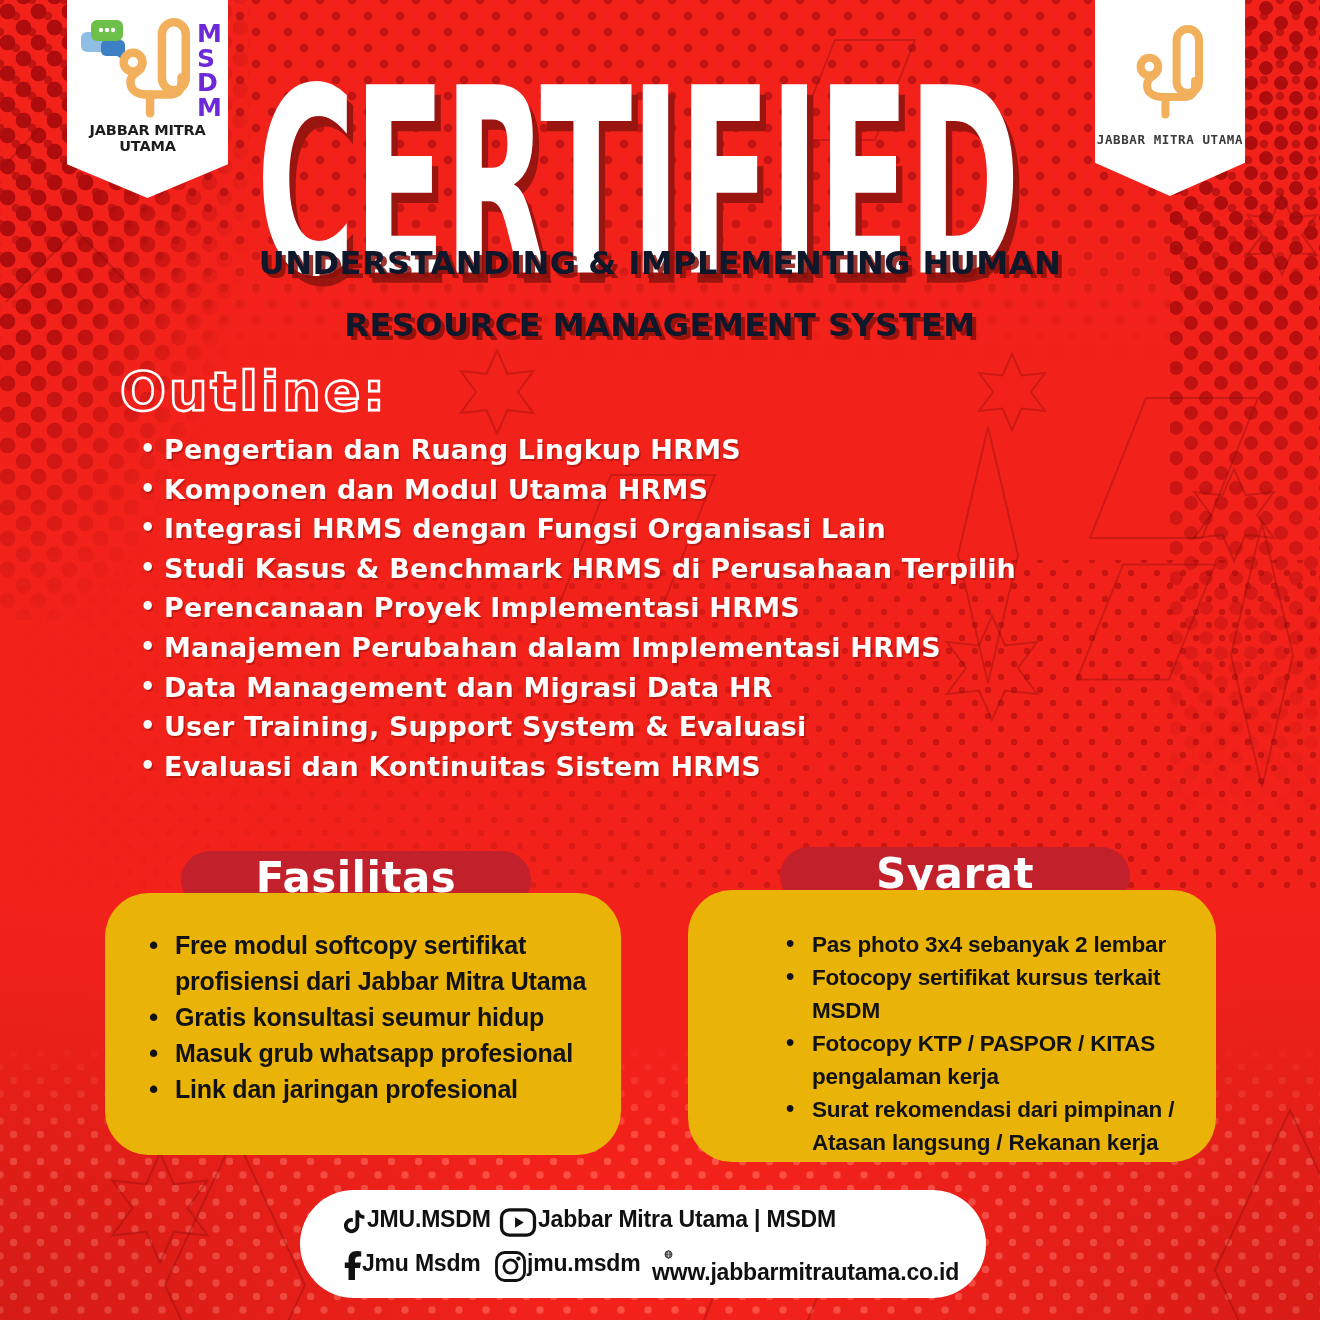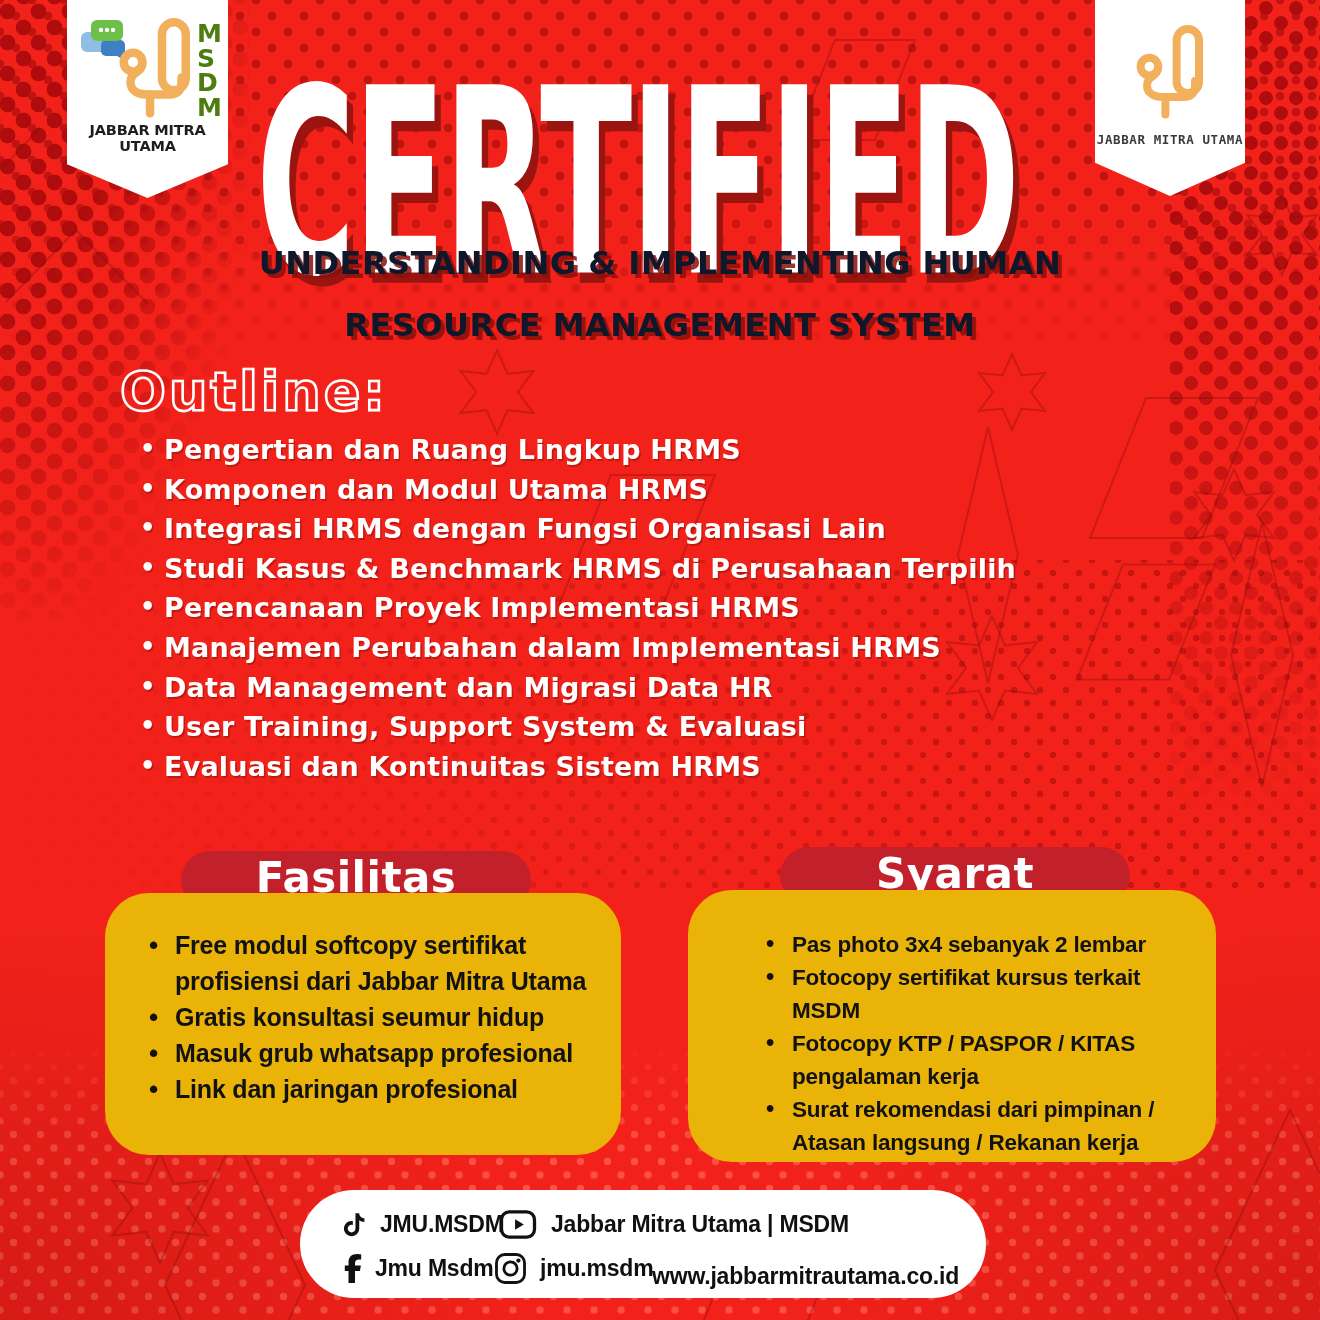--- a/index.html
+++ b/index.html
@@ -61,21 +61,21 @@
   .shapes{position:absolute;inset:0;pointer-events:none;}
 
   
   .banner{position:absolute;top:0;background:#fff;
     clip-path:polygon(0 0,100% 0,100% 83%,50% 100%,0 83%);}
   .banner-left{left:67px;width:161px;height:198px;}
   .banner-right{left:1095px;width:150px;height:196px;}
   .logo-svg{position:absolute;}
   .msdm-stack{position:absolute;left:130px;top:22px;width:1ch;
     font-size:25px;font-weight:bold;line-height:.98;word-break:break-all;
-    color:#4d7c0f;letter-spacing:0;}
+    color:#6d28d9;letter-spacing:0;}
   .company-name{position:absolute;left:0;right:0;text-align:center;
     font-weight:bold;color:#1d1d1d;}
   .banner-left .company-name{top:122px;font-size:14.5px;letter-spacing:-0.2px;}
   .banner-right .company-name{top:132px;font-size:12.5px;letter-spacing:.6px;
     font-family:"DejaVu Sans Mono",monospace;color:#3a3a3a;}
 
   
   .title{position:absolute;top:54px;left:0;right:46px;text-align:center;z-index:1;}
   .title-text{display:inline-block;color:#fff;font-weight:bold;font-size:150px;line-height:1;
     letter-spacing:-2px;transform:scale(.9,1.72);transform-origin:top center;
@@ -100,29 +100,29 @@
   .pill span{display:inline-block;margin-top:2px;color:#fff;font-weight:bold;font-size:42px;
     letter-spacing:.5px;}
   .pill-fasilitas{left:181px;top:851px;}
   .pill-syarat{left:780px;top:847px;}
   .card{position:absolute;background:#eab308;border-radius:44px;z-index:2;}
   .card-fasilitas{left:105px;top:893px;width:516px;height:262px;}
   .card-syarat{left:688px;top:890px;width:528px;height:272px;}
   .card ul{margin:0;padding:0;list-style:none;font-family:"Liberation Sans",sans-serif;color:#121212;}
   .card-fasilitas ul{padding:34px 28px 0 70px;}
   .card-fasilitas li{position:relative;font-size:25px;font-weight:bold;line-height:36px;letter-spacing:-.2px;}
-  .card-syarat ul{padding:38px 18px 0 104px;}
+  .card-syarat ul{padding:38px 18px 0 104px;margin-left:20px;}
   .card-syarat li{position:relative;font-size:22.5px;font-weight:bold;line-height:33px;letter-spacing:-.2px;}
   .card li::before{content:"•";position:absolute;left:-26px;top:0;font-size:1.05em;}
 
   
   .footer-pill{position:absolute;left:300px;top:1190px;width:686px;height:108px;
     background:#fff;border-radius:54px;z-index:2;
     font-family:"Liberation Sans",sans-serif;}
-  .social{position:absolute;display:flex;align-items:center;gap:13px;height:36px;}
+  .social{position:absolute;display:flex;height:36px;}
   .social .label{font-size:23px;font-weight:bold;color:#101010;letter-spacing:-.2px;white-space:nowrap;}
   .soc-tiktok{left:40px;top:16px;}
   .soc-youtube{left:198px;top:16px;}
   .soc-facebook{left:44px;top:60px;}
   .soc-instagram{left:194px;top:60px;}
   .soc-web{left:352px;top:60px;flex-direction:column;}
 </style>
 </head>
 <body>
 

